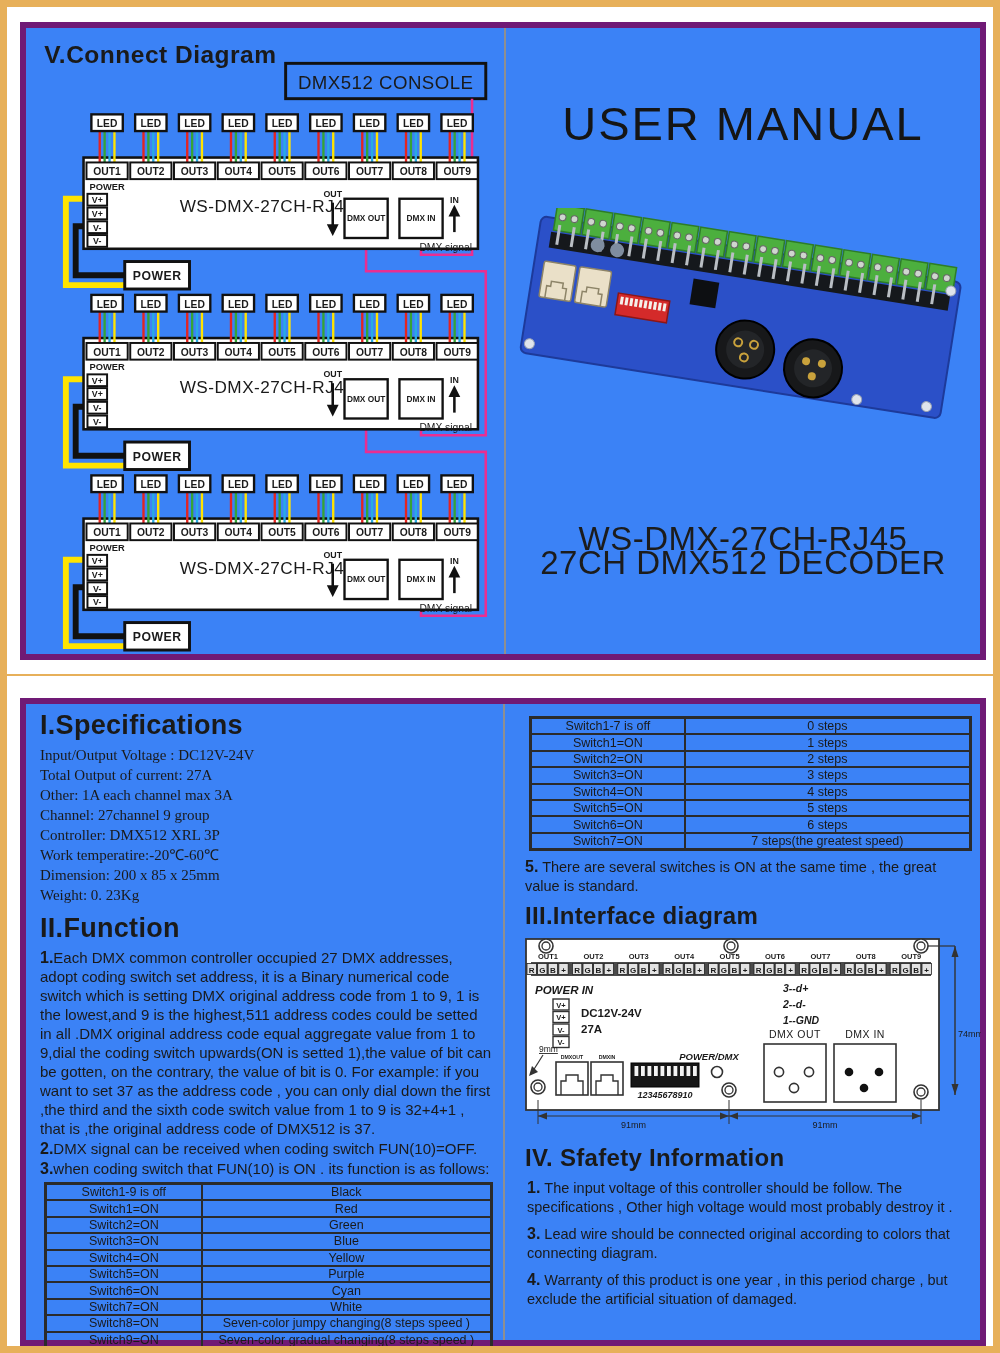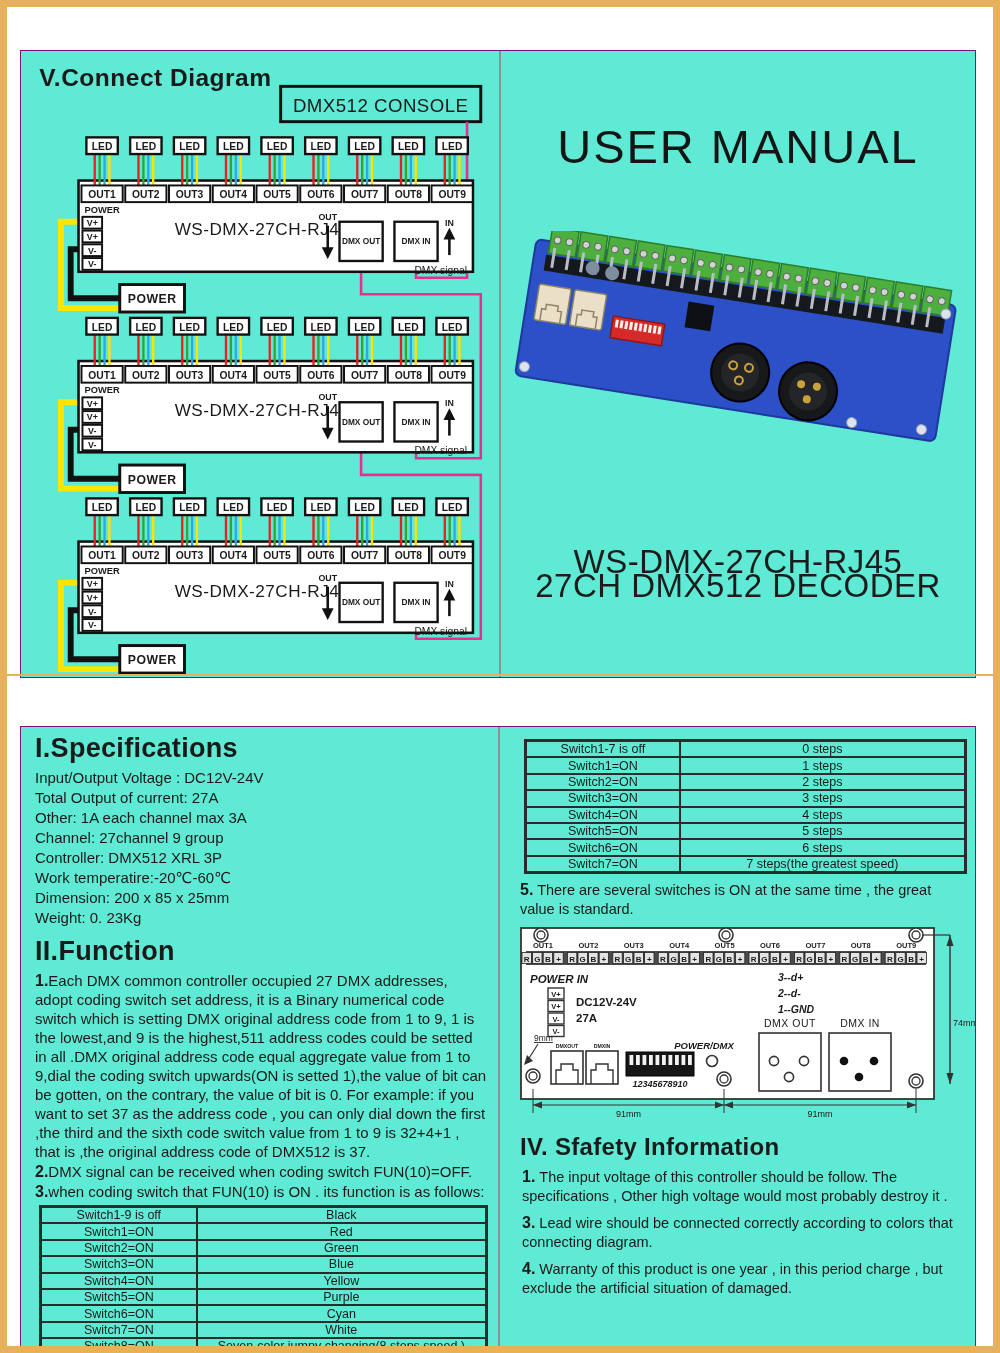--- a/index.html
+++ b/index.html
@@ -3,21 +3,21 @@
 <meta charset="utf-8">
 <style>
   html,body{margin:0;padding:0;}
   body{
     width:1000px;height:1353px;position:relative;background:#ffffff;
     font-family:"Liberation Sans","DejaVu Sans",sans-serif;color:#1a1a1a;
     overflow:hidden;
   }
   .gold-frame{position:absolute;inset:0;border:7px solid #E7B05A;pointer-events:none;z-index:50;}
   .fold-line{position:absolute;left:0;right:0;top:674px;height:2px;background:#E7B05A;z-index:40;}
-  .panel{position:absolute;background:#5eead4;border:1px solid #701a75;margin-top:28px;}
+  .panel{position:absolute;background:#3b82f6;border:6px solid #701a75;}
   .panel-top{left:20px;top:22px;width:954px;height:626px;}
   .panel-bottom{left:20px;top:698px;width:954px;height:636px;}
   .vdivider{position:absolute;top:0;bottom:0;width:2px;background:#8f8f8f;}
   .panel-top .vdivider{left:478px;}
   .panel-bottom .vdivider{left:477px;}
 
   
   .manual-side{position:absolute;left:482px;top:0;width:470px;height:624px;}
   .um-title{margin-top:68px;text-align:center;font-size:47px;font-weight:500;letter-spacing:2px;color:#151515;}
   .pcb-wrap{position:absolute;left:8px;top:180px;width:450px;height:290px;}
@@ -25,21 +25,21 @@
   .model-1{top:492px;}
   .model-2{top:516px;}
 
   
   .col{position:absolute;top:0;bottom:0;}
   .col-left{left:0;width:477px;padding:4px 10px 0 14px;box-sizing:border-box;}
   .col-right{left:479px;width:475px;padding:8px 8px 0 20px;box-sizing:border-box;}
   h2.sec{font-size:27px;font-weight:700;margin:2px 0 4px 0;letter-spacing:0.3px;}
   h2.sec-iii{font-size:24px;margin:6px 0 2px 0;}
   h2.sec-iv{font-size:24px;margin:10px 0 6px 0;}
-  .spec-line{font-size:15px;line-height:20px;}
+  .spec-line{font-size:15px;line-height:20px;font-family:Liberation Serif, serif;}
   .fn-item{font-size:15px;line-height:19px;margin:0 0 1px 0;}
   .fn-item b{font-size:16px;}
   .doc-table{border-collapse:separate;border-spacing:0;margin:4px 0 6px 4px;border:2px solid #2b2b2b;}
   .doc-table td{border:1px solid #2b2b2b;font-size:12.5px;text-align:center;padding:0 4px;height:14.4px;line-height:14px;}
   .doc-table td.c1{width:148px;}
   .doc-table-left td.c2{width:286px;}
   .doc-table-right td.c2{width:288px;}
   .note-item{font-size:14.5px;line-height:19px;margin:4px 0 2px 0;}
   .note-item b{font-size:16px;}
   .safety-item{font-size:14.5px;line-height:19px;margin:0 0 7px 2px;}
@@ -579,20 +579,21 @@
           </tr>
           <tr>
             <td class="c1">Switch7=ON</td>
             <td class="c2">7 steps(the greatest speed)</td>
           </tr>
         </tbody>
     </table>
 
     <p class="note-item"><b>5.</b> <span>There are several switches is ON at the same time , the great value is standard.</span></p>
 
+    <h2 class="sec sec-iii">III.Interface diagram</h2>
     <svg id="interface-svg" width="460" height="202" viewBox="0 0 460 202" style="display:block;margin-left:-4px;">
         <rect x="5" y="7" width="413" height="171" fill="#fff" stroke="#333" stroke-width="1.8"></rect>
         <circle cx="25" cy="14" r="7" fill="#fff" stroke="#333" stroke-width="1.6"></circle>
         <circle cx="25" cy="14" r="4" fill="none" stroke="#333" stroke-width="1.3"></circle>
         <circle cx="210" cy="14" r="7" fill="#fff" stroke="#333" stroke-width="1.6"></circle>
         <circle cx="210" cy="14" r="4" fill="none" stroke="#333" stroke-width="1.3"></circle>
         <circle cx="400" cy="14" r="7" fill="#fff" stroke="#333" stroke-width="1.6"></circle>
         <circle cx="400" cy="14" r="4" fill="none" stroke="#333" stroke-width="1.3"></circle>
         <rect x="10" y="30" width="400" height="14" fill="#4a4a4a"></rect>
         <text x="27" y="27" font-size="7.5" fill="#1a1a1a" text-anchor="middle" font-weight="700" font-style="normal" letter-spacing="0">OUT1</text>
@@ -742,16 +743,16 @@
         <text x="304" y="196" font-size="9" fill="#1a1a1a" text-anchor="middle" font-weight="normal" font-style="normal" letter-spacing="0">91mm</text>
         <line x1="407" y1="14" x2="434" y2="14" stroke="#333" stroke-width="1.2"></line>
         <line x1="434" y1="14" x2="434" y2="163" stroke="#333" stroke-width="1.4"></line>
         <polygon points="434,14 430.5,25 437.5,25" fill="#333"></polygon>
         <polygon points="434,163 430.5,152 437.5,152" fill="#333"></polygon>
         <text x="437" y="105" font-size="9" fill="#1a1a1a" text-anchor="start" font-weight="normal" font-style="normal" letter-spacing="0">74mm</text>
       </svg>
 
     <h2 class="sec sec-iv">IV. Sfafety Information</h2>
     <p class="safety-item"><b>1.</b><span>The input voltage of this controller should be follow. The specifications , Other high voltage would most probably destroy it .</span></p>
-    <p class="safety-item"><b>3.</b><span>Lead wire should be connected correctly according to colors that connecting diagram.</span></p>
+    <p class="safety-item"><b>3.</b><span>Lead wire should be connected original according to colors that connecting diagram.</span></p>
     <p class="safety-item"><b>4.</b><span>Warranty of this product is one year , in this period charge , but exclude the artificial situation of damaged.</span></p>
   </div>
 </div>
 
 </body></html>

